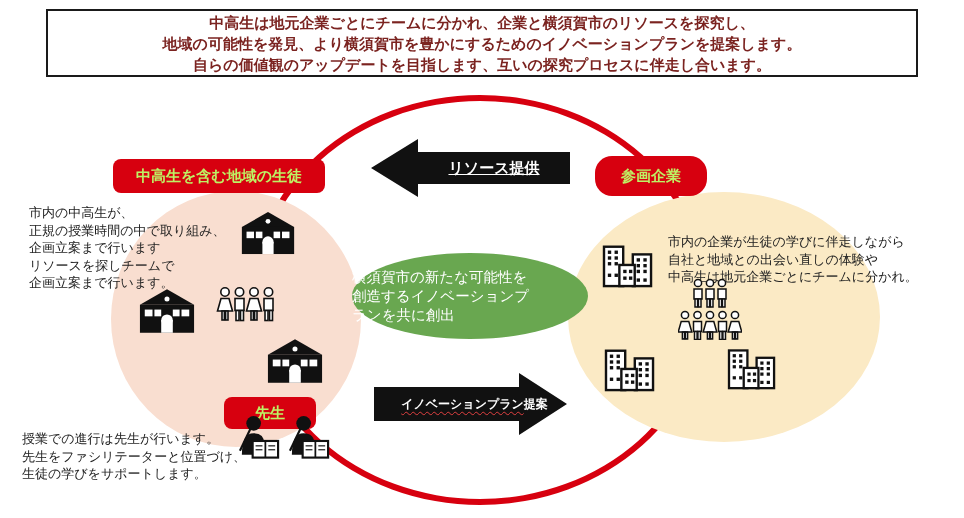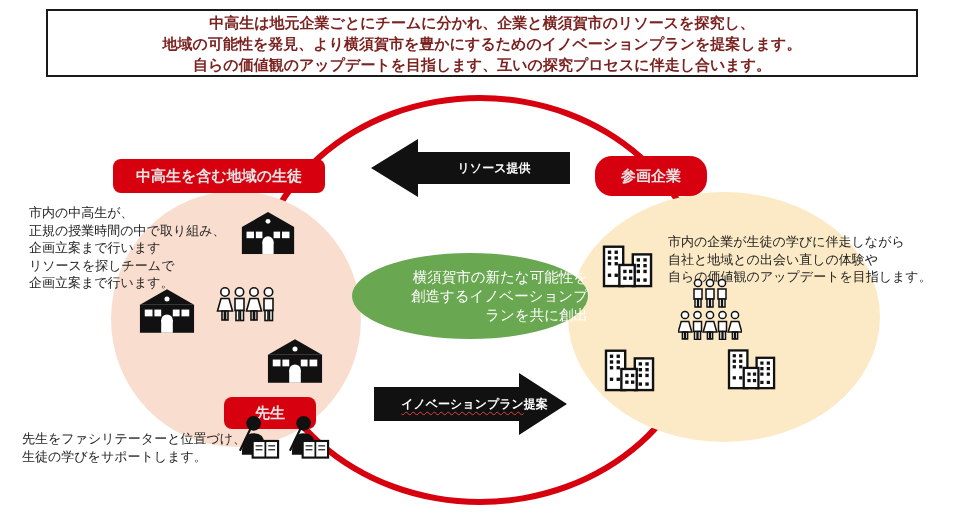--- a/index.html
+++ b/index.html
@@ -15,33 +15,33 @@
   
   .ring{left:250px;top:95px;width:460px;height:410px;border:6px solid #d7000f;
         border-radius:50%;box-sizing:border-box;}
 
   
   .circle-students{left:111px;top:191px;width:250px;height:256px;background:#f9ded0;border-radius:50%;}
   .circle-companies{left:568px;top:192px;width:312px;height:250px;background:#fbeac5;border-radius:50%;}
 
   
   .center-ellipse{left:352px;top:253px;width:236px;height:86px;background:#69a750;border-radius:50%;
-                  display:flex;flex-direction:column;align-items:flex-end;justify-content:center;}
+                  display:flex;flex-direction:column;align-items:flex-start;justify-content:center;}
   .center-line{color:#fff;font-size:14.5px;line-height:19px;text-align:center;white-space:nowrap;}
 
   
-  .tag{background:#d7000f;border-radius:8px;color:#e5e5e5;font-weight:bold;
+  .tag{background:#d7000f;border-radius:8px;color:#bef264;font-weight:bold;
        display:flex;align-items:center;justify-content:center;white-space:nowrap;}
   .tag-students{left:113px;top:159px;width:212px;height:34px;font-size:15px;}
   .tag-companies{left:595px;top:156px;width:112px;height:40px;font-size:15px;border-radius:17px;}
   .tag-teacher{left:224px;top:397px;width:92px;height:32px;font-size:15px;}
 
   
   .arrow-label{color:#fff;font-weight:bold;display:flex;align-items:center;justify-content:center;white-space:nowrap;}
-  .arrow-label-top{left:418px;top:152px;width:152px;height:32px;font-size:12px;}
+  .arrow-label-top{left:418px;top:152px;width:152px;height:32px;font-size:15px;text-decoration:underline;}
   .arrow-label-bottom{left:374px;top:387px;width:145px;height:34px;font-size:12px;margin-left:28px;}
   .wavy{text-decoration-line:underline;text-decoration-style:wavy;text-decoration-color:#e04040;
         text-decoration-thickness:1px;text-underline-offset:3px;}
 
   
   .desc{color:#222;font-size:13px;line-height:17.5px;font-family:Liberation Serif, serif;}
   .desc div{white-space:nowrap;}
   .desc-students{left:29px;top:204px;}
   .desc-companies{left:668px;top:206px;margin-top:27px;}
   .desc-teacher{left:22px;top:430px;}
@@ -200,23 +200,24 @@
   <div class="abs desc desc-students">
     <div>市内の中高生が、</div>
     <div>正規の授業時間の中で取り組み、</div>
     <div>企画立案まで行います</div>
     <div>リソースを探しチームで</div>
     <div>企画立案まで行います。</div>
   </div>
   <div class="abs desc desc-companies">
     <div>市内の企業が生徒の学びに伴走しながら</div>
     <div>自社と地域との出会い直しの体験や</div>
-    <div>自らの価値観のアップデートを目指します。</div>
+    <div>中高生は地元企業ごとにチームに分かれ。</div>
   </div>
   <div class="abs desc desc-teacher">
+    <div>授業での進行は先生が行います。</div>
     <div>先生をファシリテーターと位置づけ、</div>
     <div>生徒の学びをサポートします。</div>
   </div>
 
   <svg class="iconsvg" style="left:240px;top:211px;" width="56" height="45">
       <use href="#sym-school"></use>
     </svg>
   <svg class="iconsvg" style="left:138px;top:288px;" width="58" height="47">
       <use href="#sym-school"></use>
     </svg>

